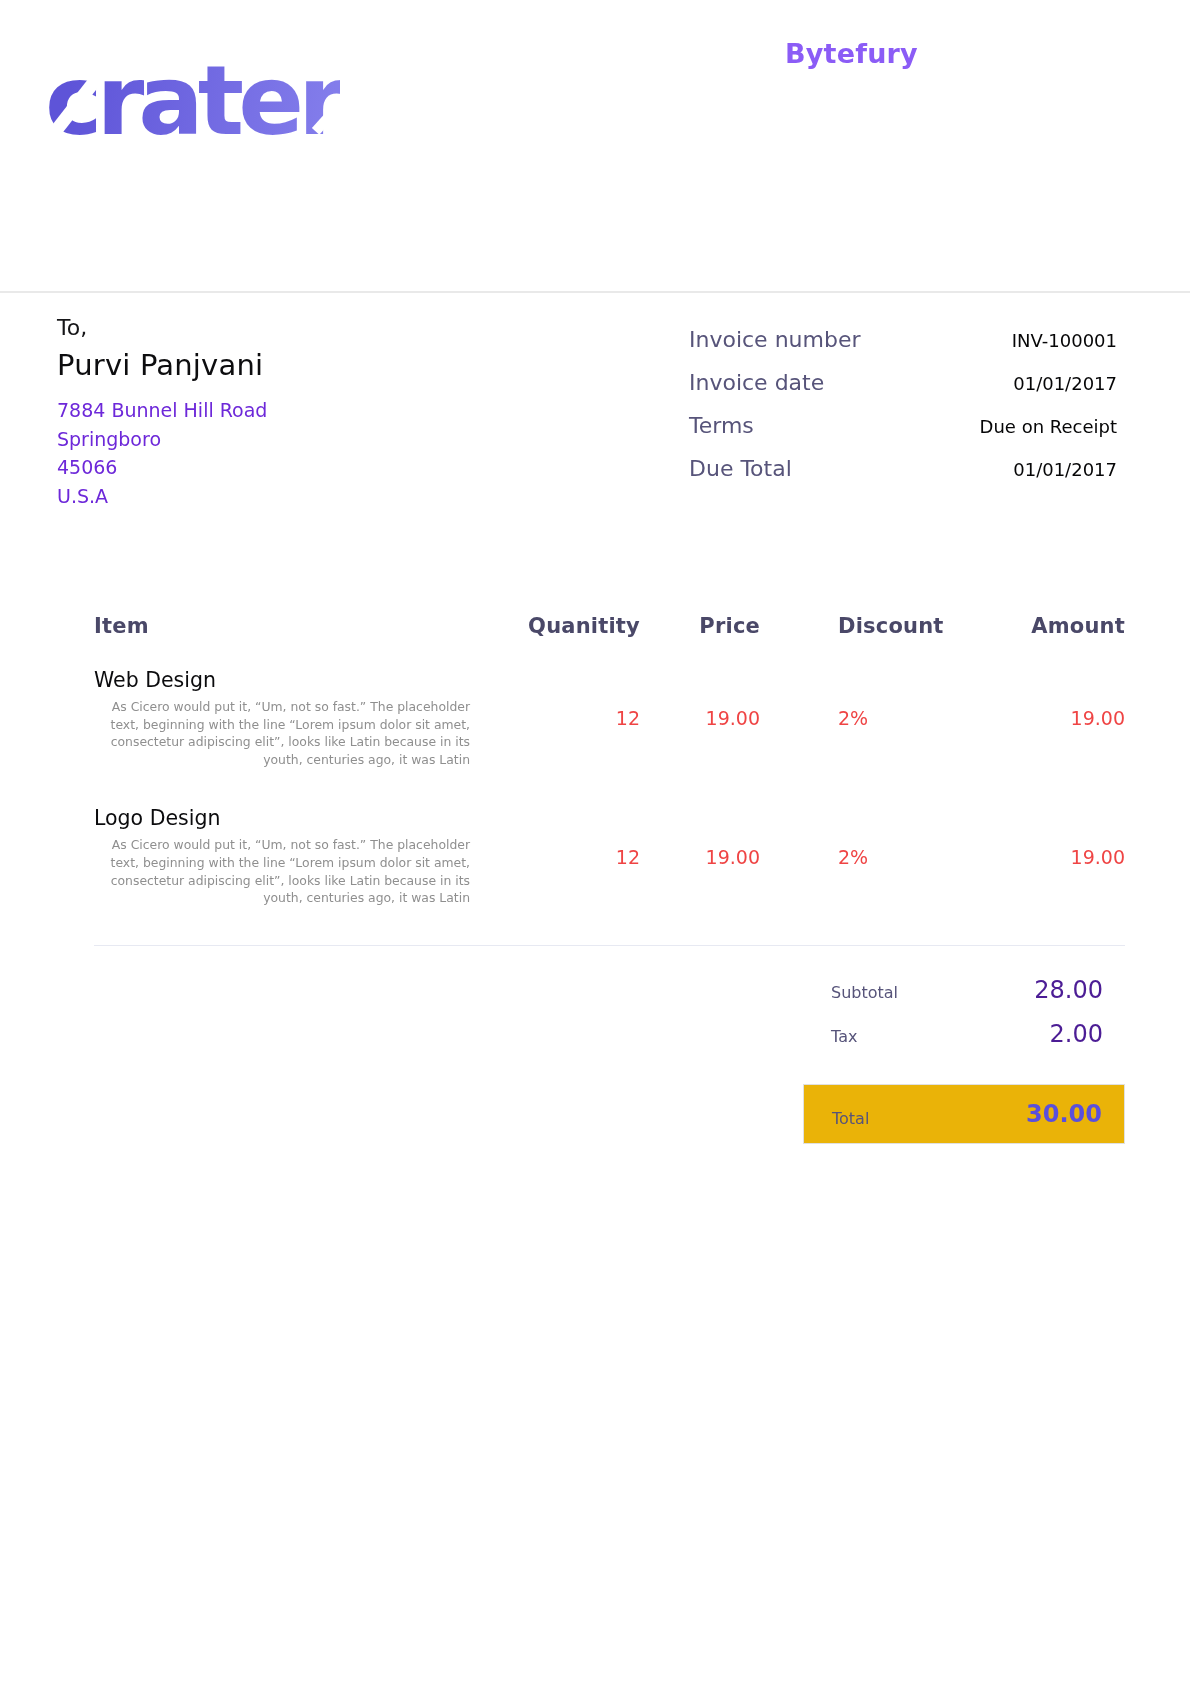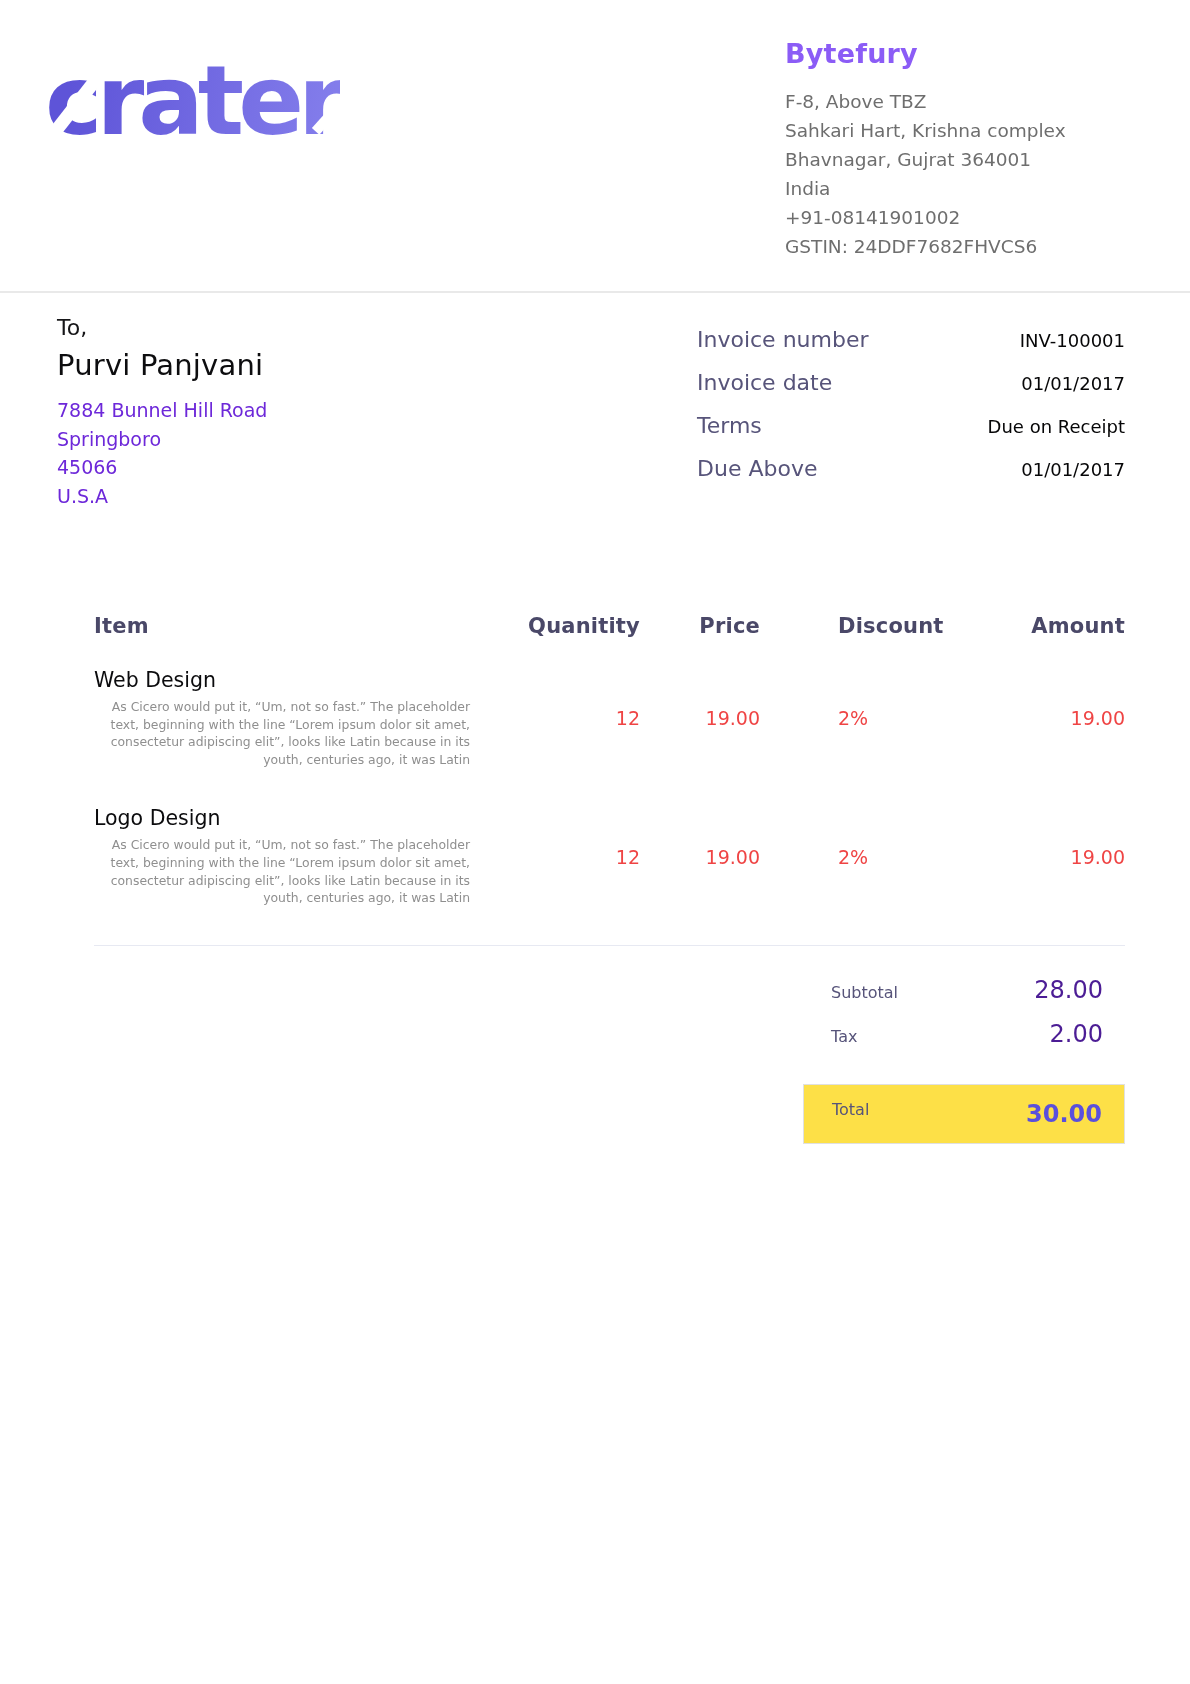--- a/index.html
+++ b/index.html
@@ -46,21 +46,21 @@
   .company-name{font-size:27px;font-weight:700;color:#8b5cf6;margin-bottom:18px;letter-spacing:.2px;}
   .company-addr div{font-size:18.5px;color:var(--addr-gray);line-height:29px;}
   
   .billing{
     display:flex;justify-content:space-between;
     padding:22px 65px 0 57px;
   }
   .to-intro{font-size:22px;color:#161618;margin-bottom:8px;}
   .to-name{font-size:29px;font-weight:500;color:#0d0d0f;margin-bottom:14px;letter-spacing:.2px;}
   .to-addr div{font-size:19px;color:#6d28d9;line-height:28.5px;}
-  .meta{width:428px;margin-top:12px;margin-right:0;text-align:right;}
+  .meta{width:428px;margin-top:12px;margin-right:8px;text-align:right;}
   .meta-row{display:flex;justify-content:space-between;align-items:baseline;height:43px;}
   .meta-label{font-size:22px;color:var(--label);}
   .meta-value{font-size:18px;color:#060607;font-weight:500;}
   
   .items{padding:0 65px 0 70px;margin-top:104px;margin-left:24px;}
   .tgrid{display:grid;grid-template-columns:1fr 170px 120px 200px 165px;align-items:center;}
   .thead{margin-bottom:30px;}
   .th{font-size:21px;font-weight:700;color:var(--table-head);letter-spacing:.2px;}
   .col-right{text-align:right;}
   .col-disc{text-align:left;padding-left:78px;}
@@ -68,47 +68,39 @@
   .item-name{font-size:20.5px;color:#0b0b0d;margin-bottom:6px;}
   .item-desc{font-size:12.4px;color:var(--desc-gray);line-height:17.6px;max-width:436px;text-align:right;}
   .num{font-size:19px;color:#ef4444;}
   .items-divider{border:none;border-top:1px solid var(--divider);margin-top:34px;}
   
   .totals{width:322px;margin:30px 65px 0 auto;}
   .tot-row{display:flex;justify-content:space-between;align-items:baseline;padding:0 22px;height:44px;}
   .tot-label{font-size:16px;color:var(--label);margin-left:6px;}
   .tot-value{font-size:24px;font-weight:400;color:#4c1d95;}
   .total-box{
-    display:flex;justify-content:space-between;align-items:flex-start;
+    display:flex;justify-content:space-between;align-items:flex-end;
     border:1px solid var(--box-border);
-    padding:15px 22px;margin-top:20px;background:#fde047;
+    padding:15px 22px;margin-top:20px;background:#eab308;
   }
   .total-box .tot-value{color:var(--accent);font-weight:700;}
 </style>
 </head>
 <body>
 
 <div>
 
   <header class="hdr">
     <div class="logo-wrap">
       <span class="logo-text">crater</span>
       <span class="logo-cut cut-c"></span>
       <span class="logo-cut cut-r"></span>
     </div>
     <div class="company">
       <div class="company-name">Bytefury</div>
-      <div class="company-addr">
-        <div>F-8, Above TBZ</div>
-        <div>Sahkari Hart, Krishna complex</div>
-        <div>Bhavnagar, Gujrat 364001</div>
-        <div>India</div>
-        <div>+91-08141901002</div>
-        <div>GSTIN: 24DDF7682FHVCS6</div>
-      </div>
     </div>
   </header>
 
   <section class="billing">
     <div class="to">
       <div class="to-intro">To,</div>
       <div class="to-name">Purvi Panjvani</div>
       <div class="to-addr">
         <div>7884 Bunnel Hill Road</div>
         <div>Springboro</div>
@@ -123,21 +115,21 @@
       </div>
       <div class="meta-row">
         <span class="meta-label">Invoice date</span>
         <span class="meta-value">01/01/2017</span>
       </div>
       <div class="meta-row">
         <span class="meta-label">Terms</span>
         <span class="meta-value">Due on Receipt</span>
       </div>
       <div class="meta-row">
-        <span class="meta-label">Due Above</span>
+        <span class="meta-label">Due Total</span>
         <span class="meta-value">01/01/2017</span>
       </div>
     </div>
   </section>
 
   <section class="items">
     <div class="tgrid thead">
       <div class="th">Item</div>
       <div class="th col-right">Quanitity</div>
       <div class="th col-right">Price</div>

